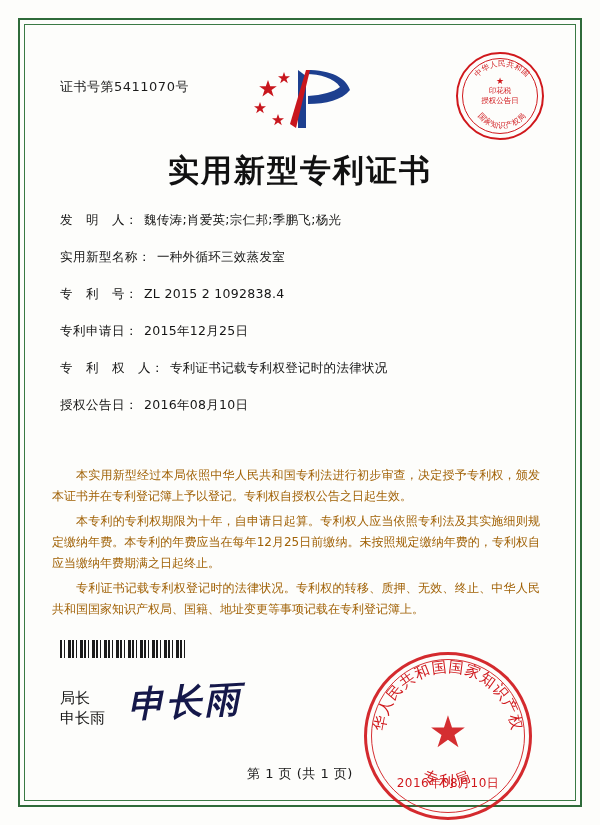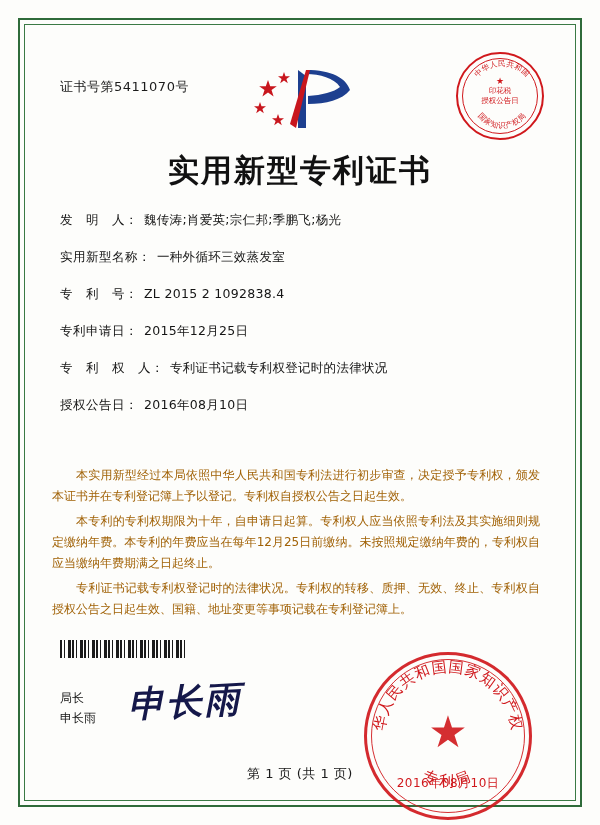--- a/index.html
+++ b/index.html
@@ -178,21 +178,21 @@
         #1a1a1a 4px, #1a1a1a 5px,
         #fdfdfb 5px, #fdfdfb 8px,
         #1a1a1a 8px, #1a1a1a 11px,
         #fdfdfb 11px, #fdfdfb 12px);
   }
   
   .sig-block {
     position: absolute;
     left: 14px;
     top: 648px;
-    font-size: 12px;
+    font-size: 15px;
     line-height: 20px;
     color: #151515;
   }
   .sig-script {
     position: absolute;
     left: 82px;
     top: 638px;
     font-family: "DejaVu Serif", serif;
     font-size: 36px;
     font-style: italic;
@@ -341,21 +341,21 @@
       </div>
       <div class="field-row">
         <span class="field-label">授权公告日：</span>
         <span class="field-value">2016年08月10日</span>
       </div>
     </div>
 
     <div class="body-text">
       <p>本实用新型经过本局依照中华人民共和国专利法进行初步审查，决定授予专利权，颁发本证书并在专利登记簿上予以登记。专利权自授权公告之日起生效。</p>
       <p>本专利的专利权期限为十年，自申请日起算。专利权人应当依照专利法及其实施细则规定缴纳年费。本专利的年费应当在每年12月25日前缴纳。未按照规定缴纳年费的，专利权自应当缴纳年费期满之日起终止。</p>
-      <p>专利证书记载专利权登记时的法律状况。专利权的转移、质押、无效、终止、专利权自授权公告之日起生效、国籍、地址变更等事项记载在专利登记簿上。</p>
+      <p>专利证书记载专利权登记时的法律状况。专利权的转移、质押、无效、终止、中华人民共和国国家知识产权局、国籍、地址变更等事项记载在专利登记簿上。</p>
     </div>
 
     <div class="barcode"></div>
 
     <div class="sig-block">
       <div>局长</div>
       <div>申长雨</div>
     </div>
     <div class="sig-script">申长雨</div>
 

